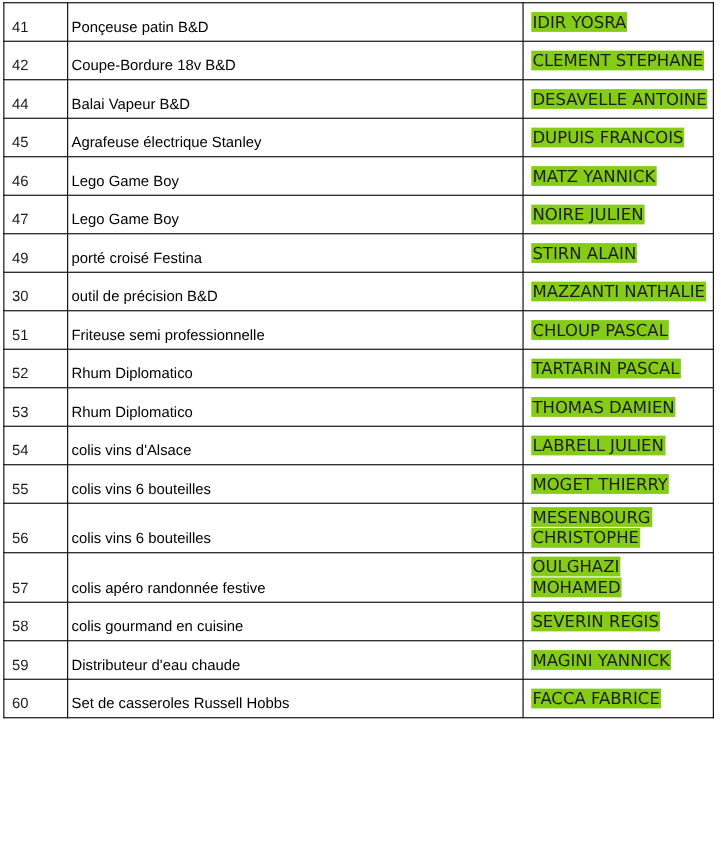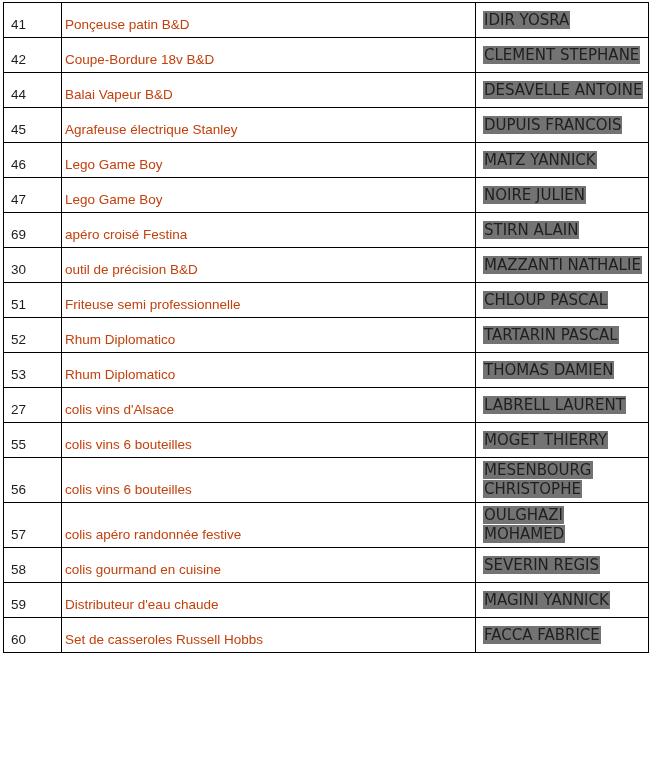--- a/index.html
+++ b/index.html
@@ -31,36 +31,36 @@
     font-family: "Liberation Sans", sans-serif;
     font-size: 13.5px;
     color: #1c1c1c;
     vertical-align: bottom;
     padding: 0 2px 5px 7px;
     line-height: 1.05;
   }
   td.cell-item {
     font-family: "Liberation Sans", sans-serif;
     font-size: 13.5px;
-    color: #c2410c;
+    color: #000000;
     vertical-align: bottom;
     padding: 0 4px 5px 3px;
     line-height: 1.05;
     white-space: nowrap;
   }
   td.cell-name {
     font-family: "DejaVu Sans", sans-serif;
     font-size: 15px;
     color: #1f1f1f;
     vertical-align: middle;
     padding: 3px 4px 3px 7px;
     line-height: 19px;
   }
   td.cell-name .hl {
-    background: #737373;
+    background: #84cc16;
     padding: 0 1px;
     -webkit-box-decoration-break: clone;
     box-decoration-break: clone;
   }
 </style>
 </head>
 <body>
 
 <div class="sheet">
   <table class="prize-table">
@@ -102,22 +102,22 @@
   </tr>
 
   <tr>
     <td class="cell-num">47</td>
     <td class="cell-item">Lego Game Boy</td>
     <td class="cell-name"><span class="hl">NOIRE JULIEN</span></td>
   </tr>
 
 
   <tr>
-    <td class="cell-num">69</td>
-    <td class="cell-item">apéro croisé Festina</td>
+    <td class="cell-num">49</td>
+    <td class="cell-item">porté croisé Festina</td>
     <td class="cell-name"><span class="hl">STIRN ALAIN</span></td>
   </tr>
 
   <tr>
     <td class="cell-num">30</td>
     <td class="cell-item">outil de précision B&amp;D</td>
     <td class="cell-name"><span class="hl">MAZZANTI NATHALIE</span></td>
   </tr>
 
   <tr>
@@ -132,23 +132,23 @@
     <td class="cell-name"><span class="hl">TARTARIN PASCAL</span></td>
   </tr>
 
   <tr>
     <td class="cell-num">53</td>
     <td class="cell-item">Rhum Diplomatico</td>
     <td class="cell-name"><span class="hl">THOMAS DAMIEN</span></td>
   </tr>
 
   <tr>
-    <td class="cell-num">27</td>
+    <td class="cell-num">54</td>
     <td class="cell-item">colis vins d'Alsace</td>
-    <td class="cell-name"><span class="hl">LABRELL LAURENT</span></td>
+    <td class="cell-name"><span class="hl">LABRELL JULIEN</span></td>
   </tr>
 
   <tr>
     <td class="cell-num">55</td>
     <td class="cell-item">colis vins 6 bouteilles</td>
     <td class="cell-name"><span class="hl">MOGET THIERRY</span></td>
   </tr>
 
   <tr>
     <td class="cell-num">56</td>

